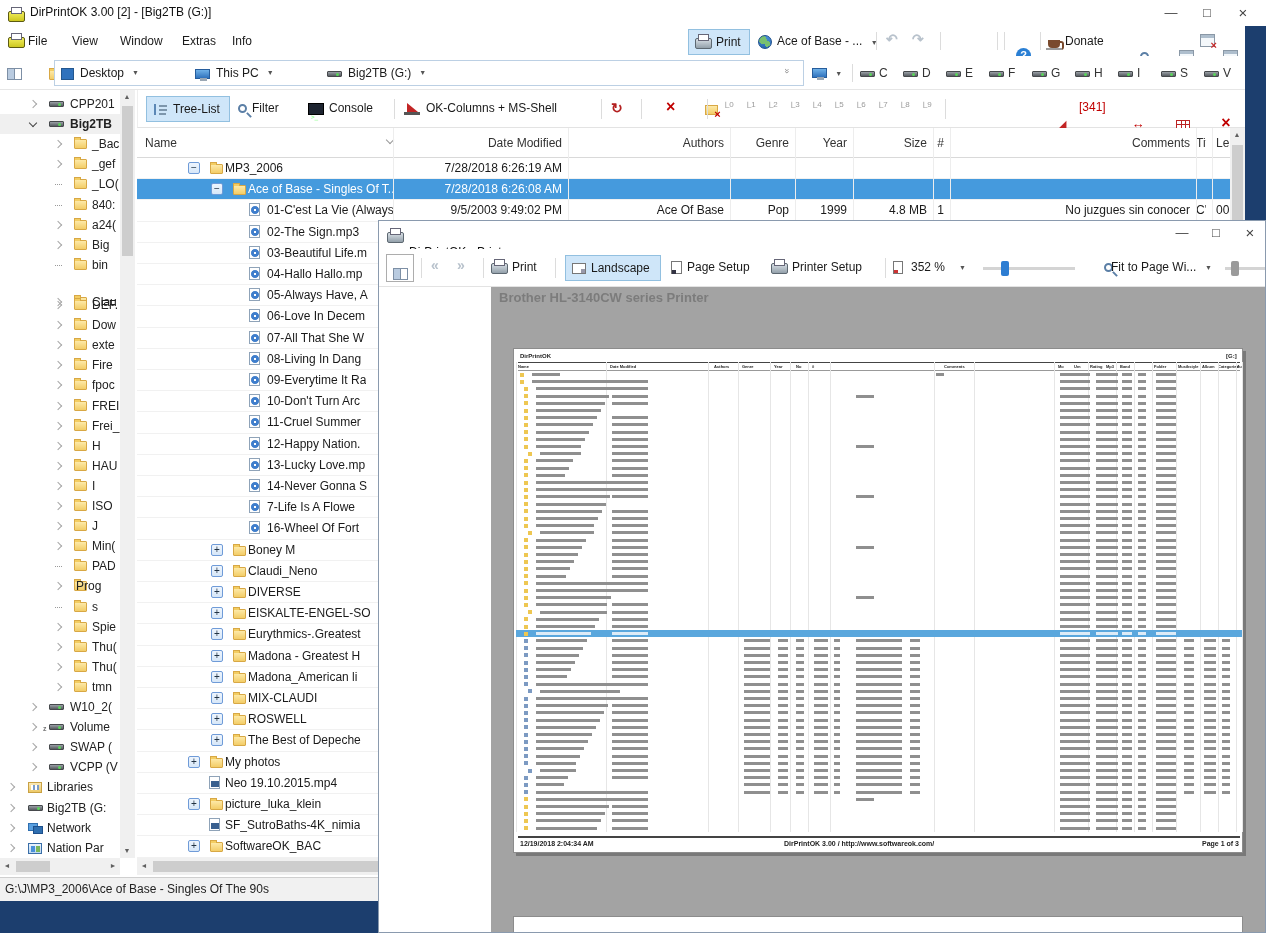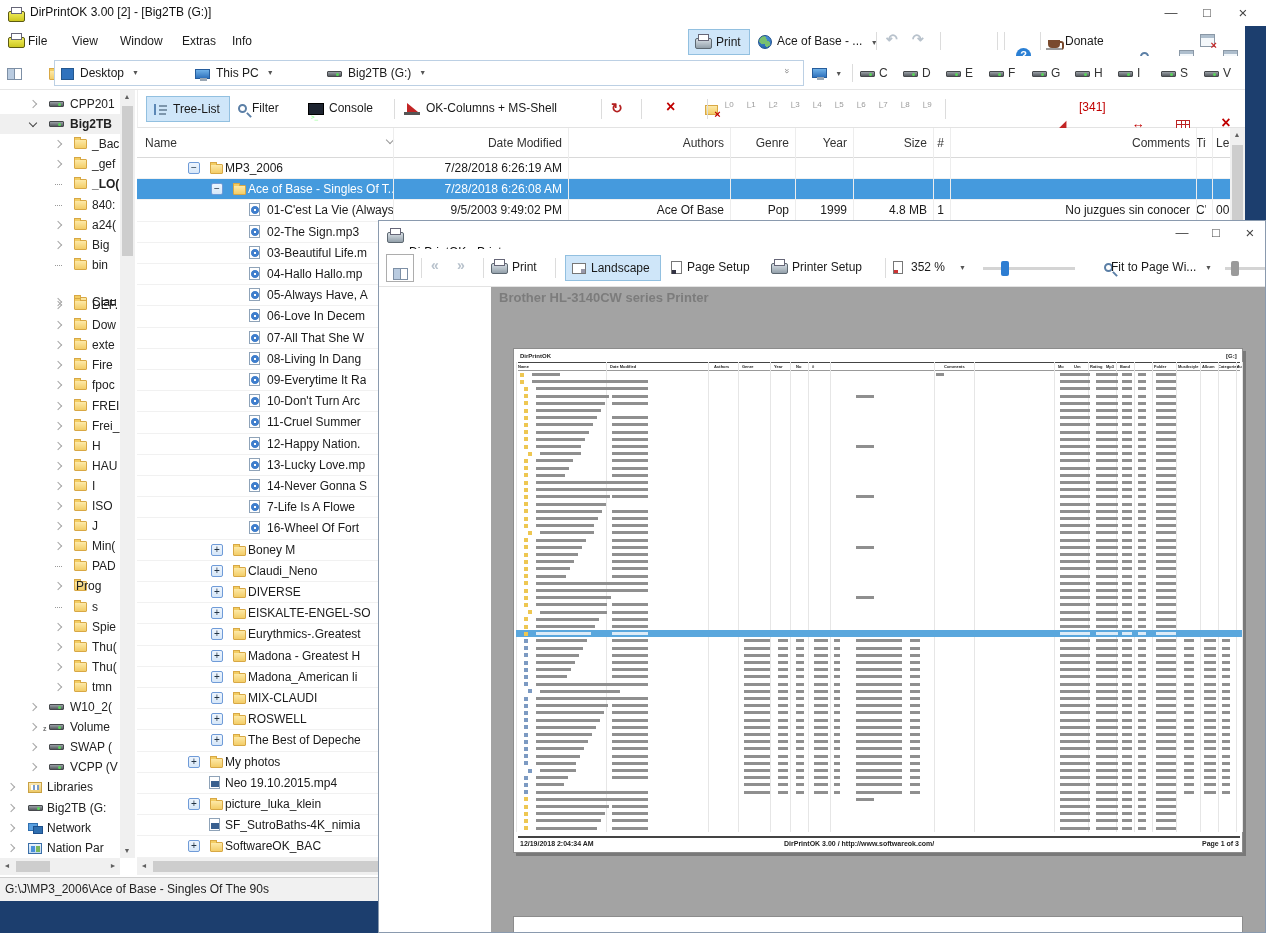--- a/index.html
+++ b/index.html
@@ -247,21 +247,21 @@
           <span class="tlabel" style="left:92px;">_Bac</span>
         </div>
         <div class="trow" style="top:64.30000000000001px;">
           <span class="ic chev-r" style="position:absolute;left:55px;top:7px;"></span>
           <span class="ic ifolder" style="position: absolute; left: 74px; top: 5px;"></span>
           <span class="tlabel" style="left:92px;">_gef</span>
         </div>
         <div class="trow" style="top:84.4px;">
           <span class="ic dash" style="position:absolute;left:55px;top:10px;"></span>
           <span class="ic ifolder" style="position: absolute; left: 74px; top: 5px;"></span>
-          <span class="tlabel" style="left:92px;font-weight:bold;">_LO(</span>
+          <span class="tlabel" style="left:92px;">_LO(</span>
         </div>
         <div class="trow" style="top:104.5px;">
           <span class="ic dash" style="position:absolute;left:55px;top:10px;"></span>
           <span class="ic ifolder" style="position: absolute; left: 74px; top: 5px;"></span>
           <span class="tlabel" style="left:92px;">840:</span>
         </div>
         <div class="trow" style="top:124.60000000000001px;">
           <span class="ic chev-r" style="position:absolute;left:55px;top:7px;"></span>
           <span class="ic ifolder" style="position: absolute; left: 74px; top: 5px;"></span>
           <span class="tlabel" style="left:92px;">a24(</span>

